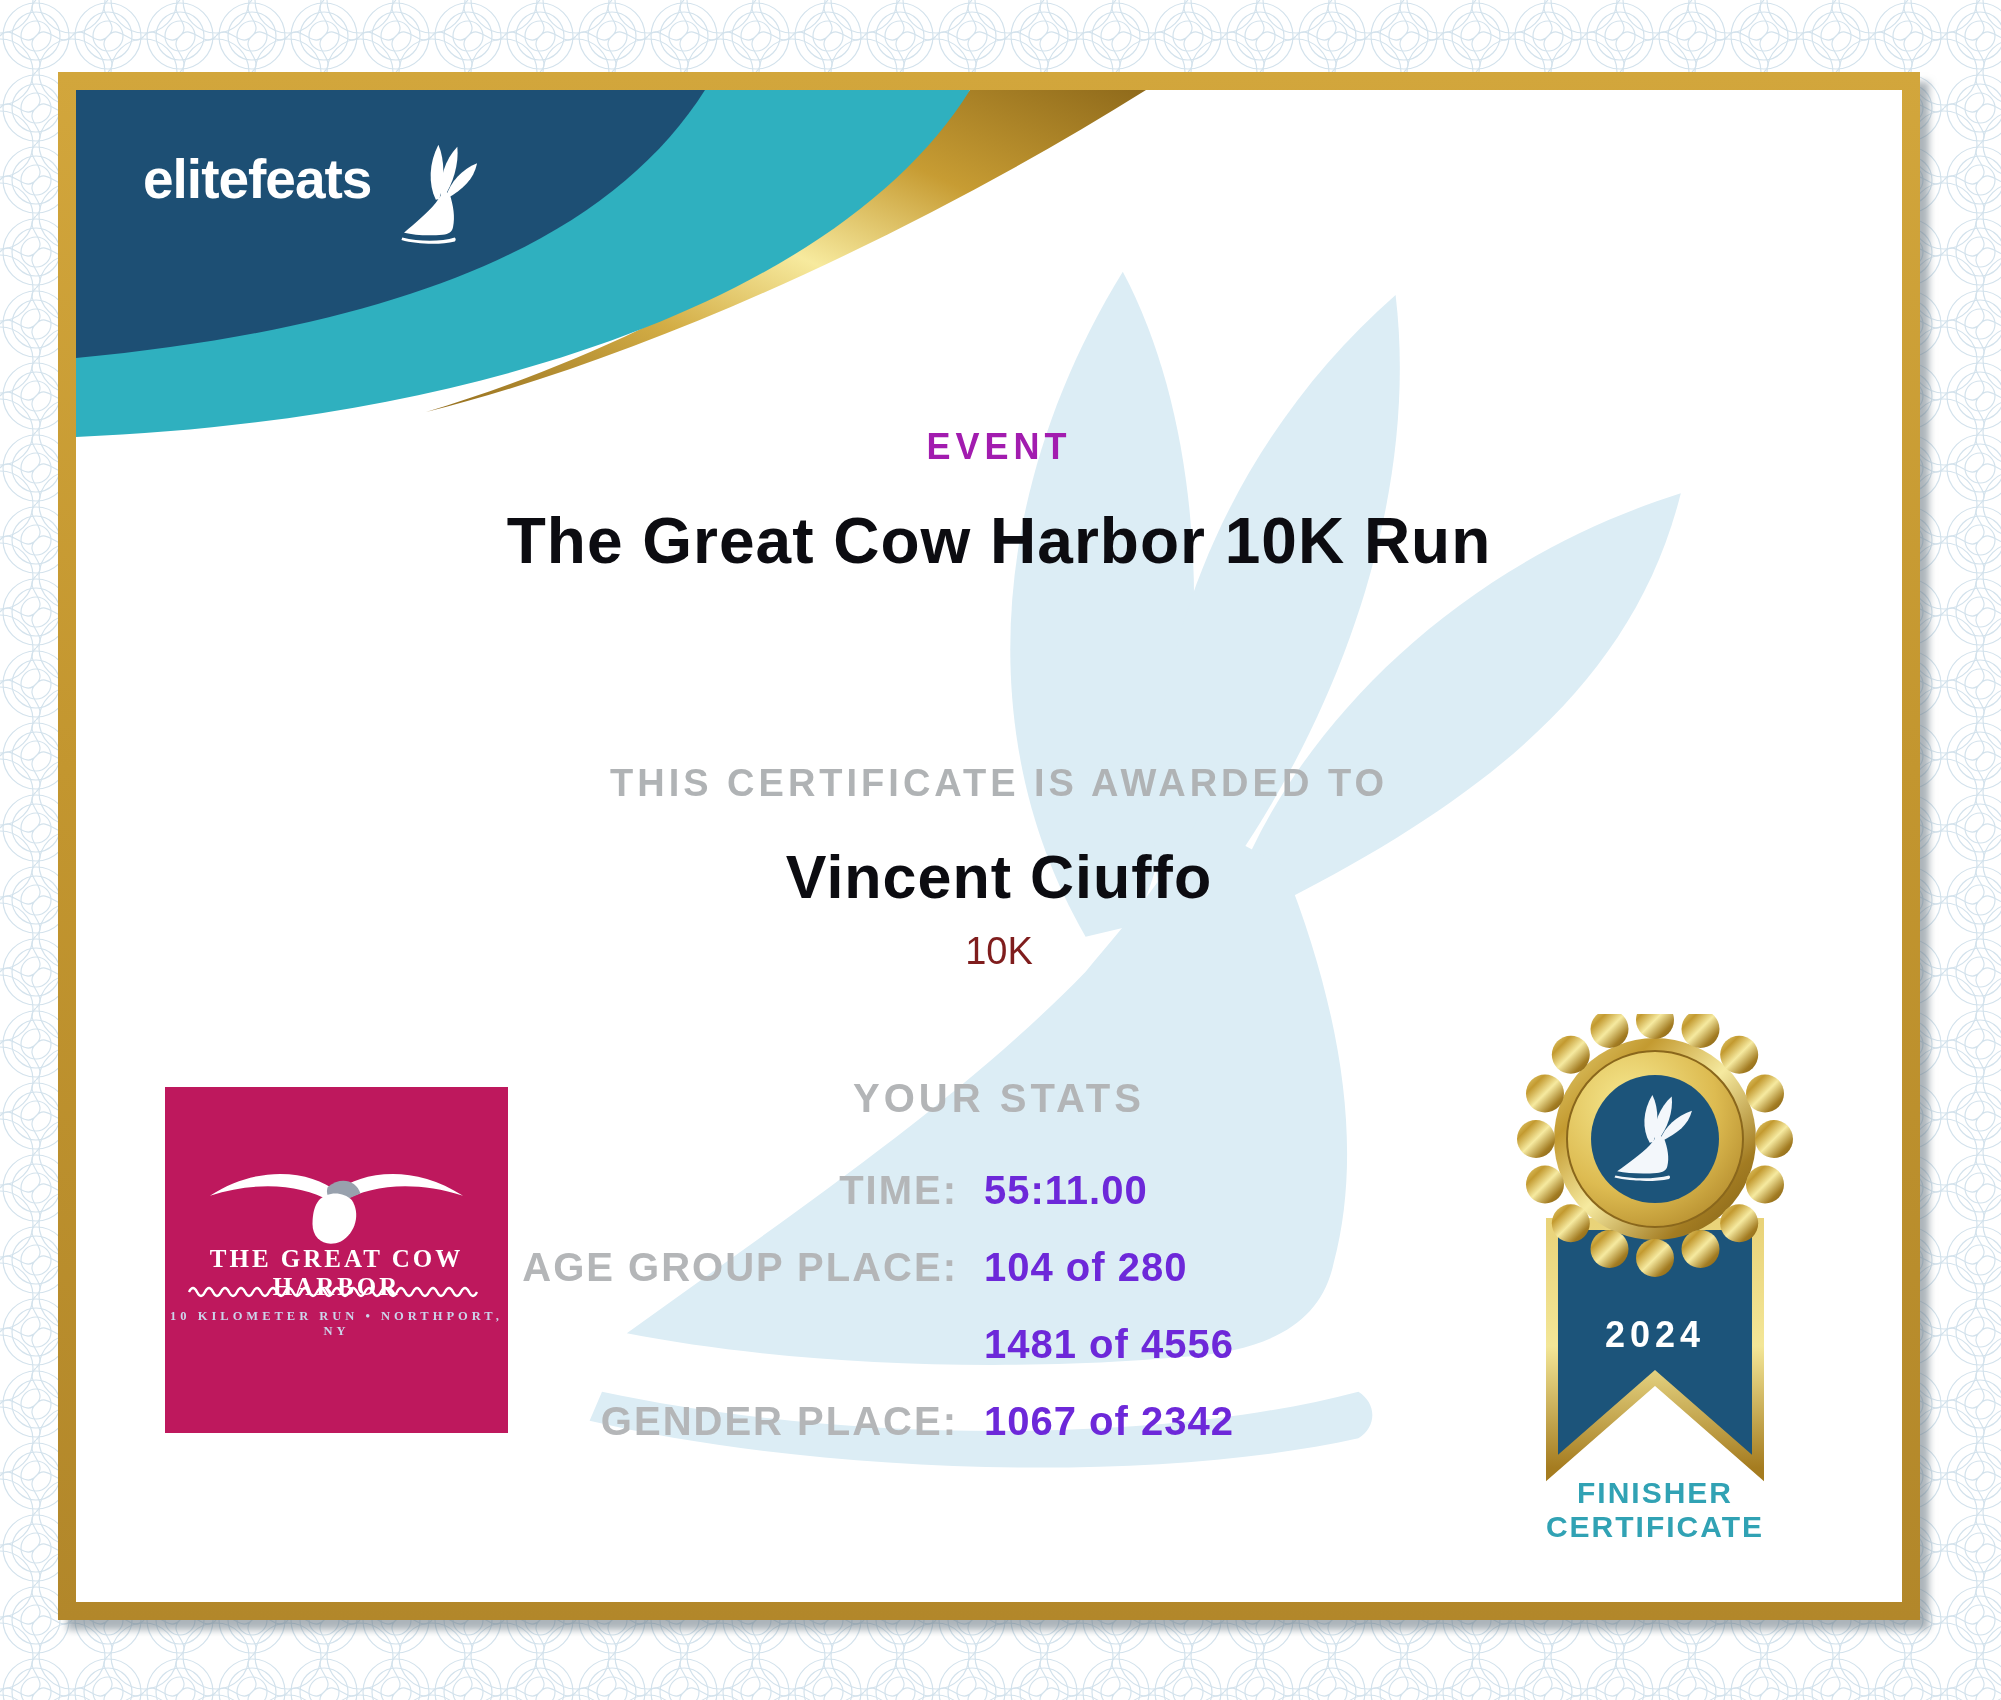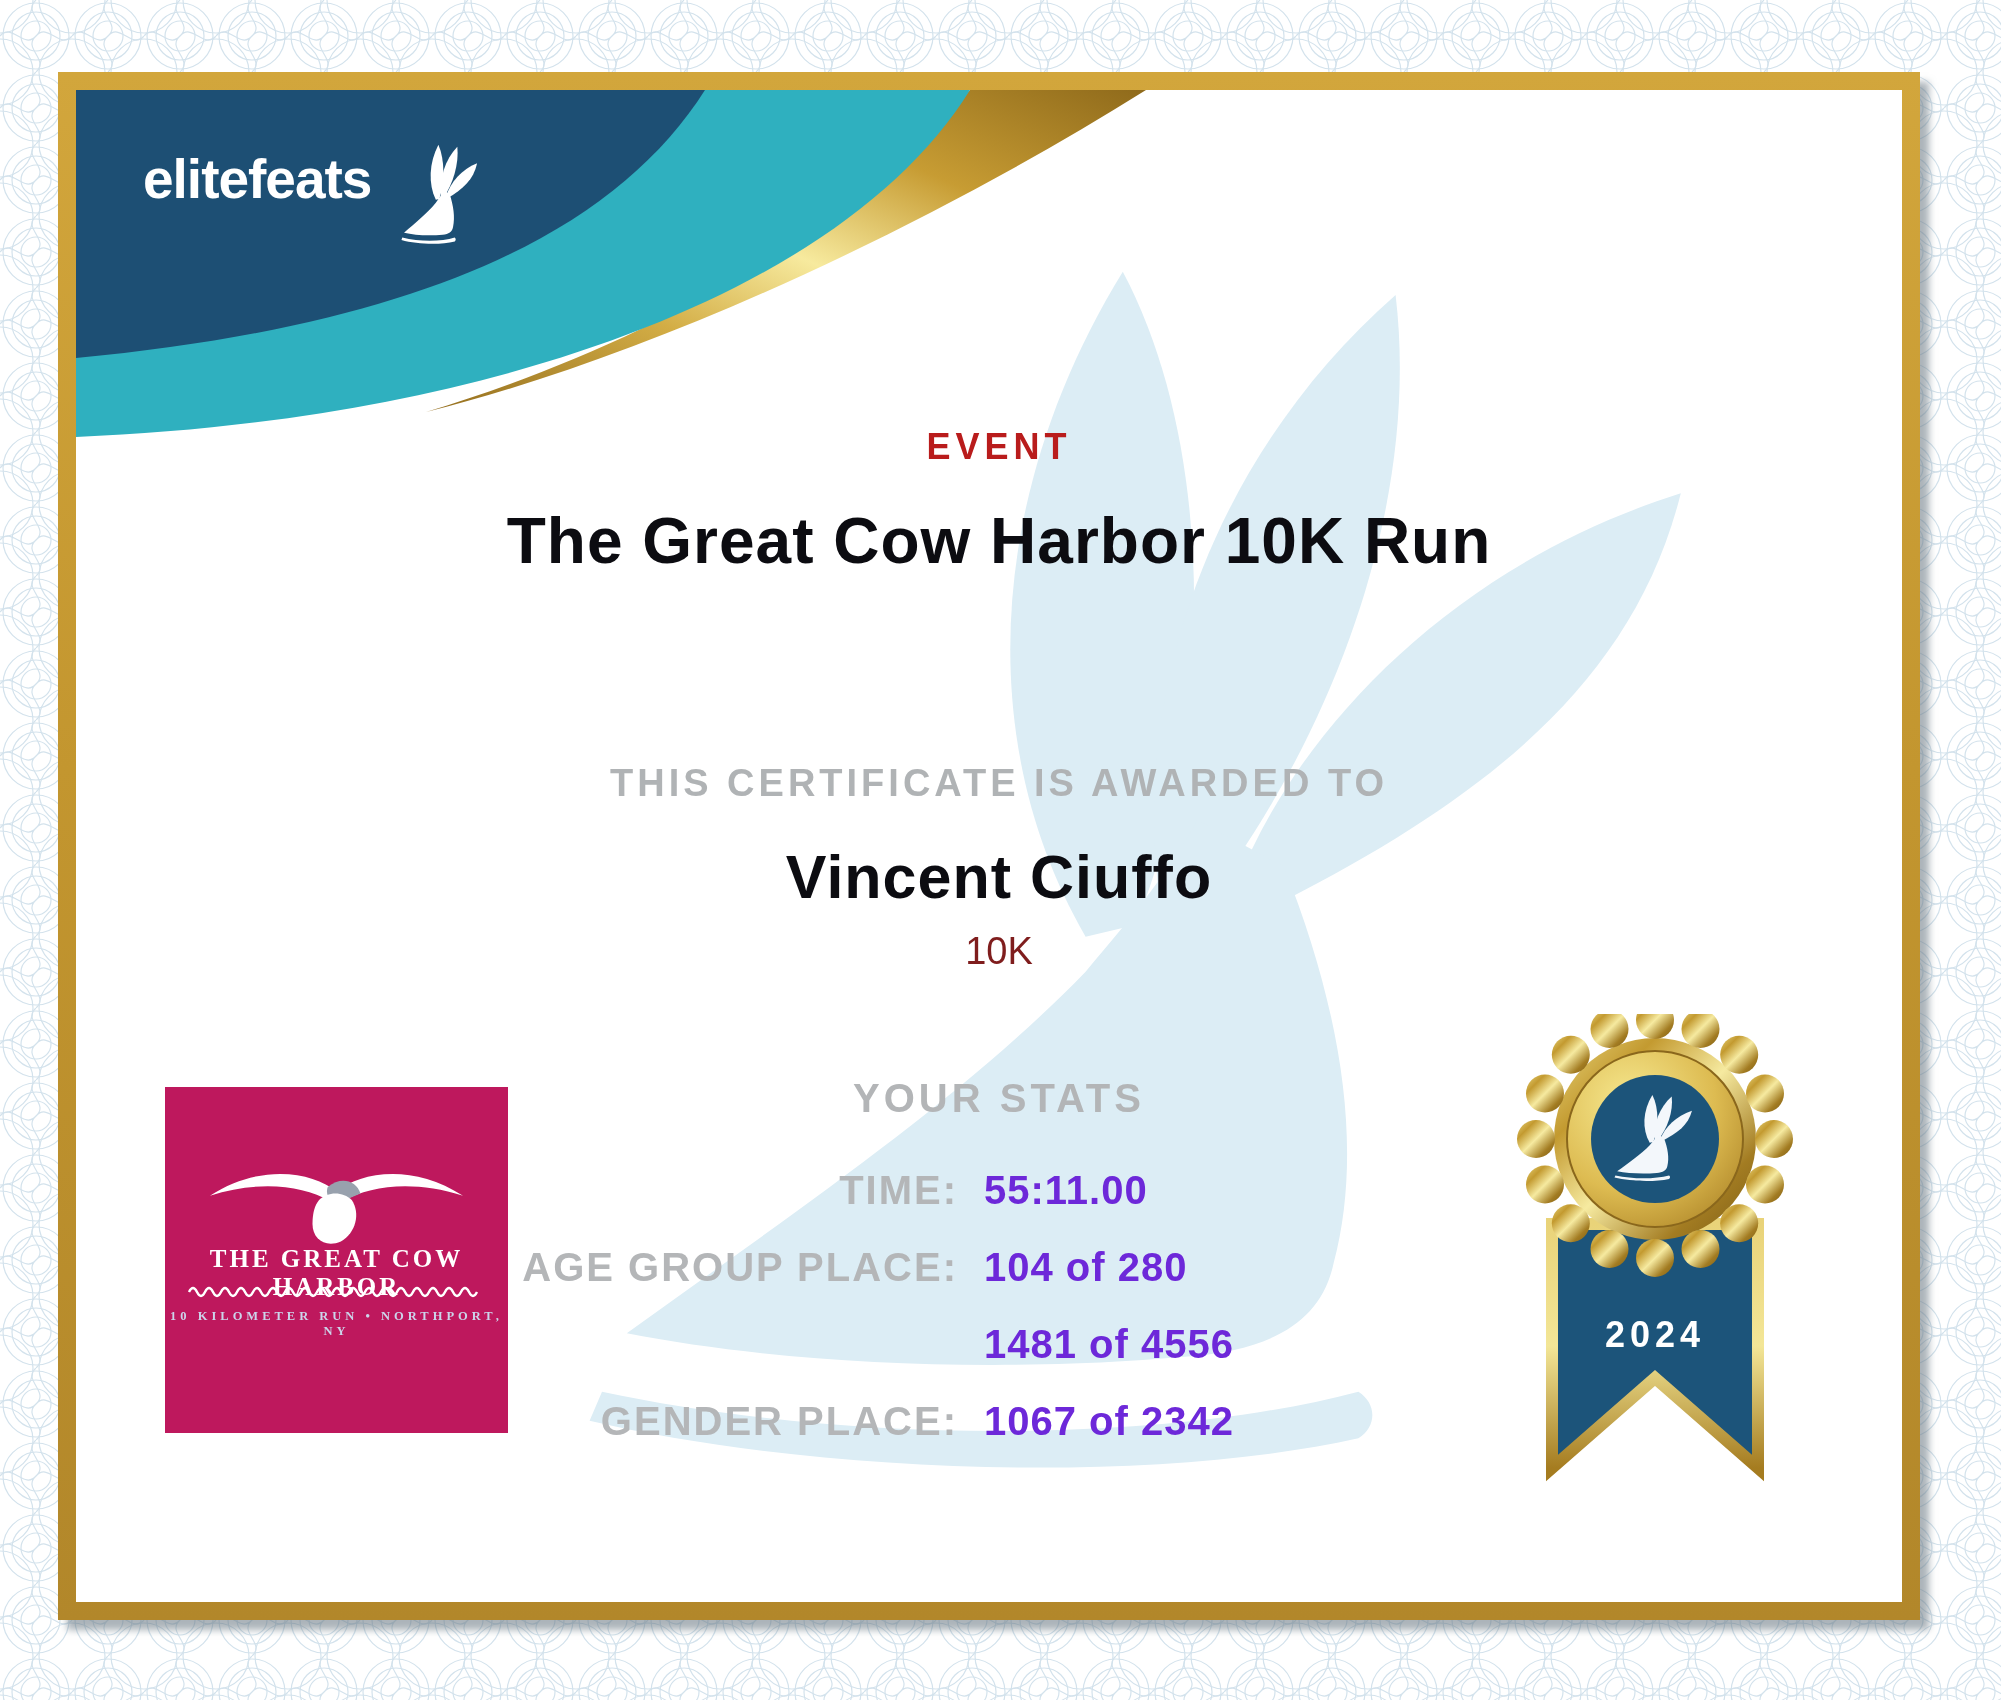--- a/index.html
+++ b/index.html
@@ -20,21 +20,21 @@
   
   .swoosh{position:absolute;left:0;top:0;width:1160px;height:440px;}
   .brandmark{position:absolute;left:0;top:0;width:520px;height:280px;}
   .brand-text{
     position:absolute;left:67px;top:60px;width:300px;
     font-size:55px;font-weight:bold;letter-spacing:-1px;color:#ffffff;line-height:58px;
   }
   .brand-icon{position:absolute;left:322px;top:48px;width:86px;height:116px;}
   
   .ctext{position:absolute;left:20px;width:1806px;text-align:center;}
-  .event-label{top:336px;font-size:36px;letter-spacing:5px;color:#b91c1c;font-weight:bold;}
+  .event-label{top:336px;font-size:36px;letter-spacing:5px;color:#a21caf;font-weight:bold;}
   .event-name{top:414px;font-size:64px;font-weight:bold;color:#0c0c11;letter-spacing:1px;}
   .awarded-label{top:672px;font-size:38px;letter-spacing:4px;color:#b0b3b5;font-weight:bold;}
   .recipient-name{top:752px;font-size:61px;font-weight:bold;color:#0c0c11;letter-spacing:1px;}
   .division{top:840px;font-size:38px;color:#7f1d1d;}
   .stats-heading{top:986px;font-size:40px;letter-spacing:4px;color:#b3b5b7;font-weight:bold;}
   
   .stats-grid{
     position:absolute;left:130px;top:1062px;display:grid;
     grid-template-columns:752px 26px 620px;grid-auto-rows:77px;align-items:center;
   }
@@ -199,17 +199,21 @@
 
           <g transform="translate(106,75) scale(0.44,0.42)" fill="#f3f7fb">
             <path d="M88,128 C70,95 72,52 94,14 C110,46 108,96 96,126 Z"></path>
             <path d="M100,122 C95,84 110,44 138,18 C142,54 128,94 106,124 Z"></path>
             <path d="M112,120 C122,92 148,64 184,52 C176,86 150,106 116,124 Z"></path>
             <path d="M14,196 C40,176 68,156 88,134 C96,124 102,116 106,108 L120,116 C129,140 133,164 128,184 C126,194 118,199 104,200 C72,203 38,201 14,196 Z"></path>
             <path d="M10,206 C50,215 100,215 132,206 C135,208 135,212 132,214 C98,222 44,220 8,211 Z"></path>
           </g>
         </svg>
         <div class="badge-year">2024</div>
+        <div class="badge-caption">
+          <span>FINISHER</span><br>
+          <span>CERTIFICATE</span>
+        </div>
       </div>
 
     </div>
   </div>
 </div>
 
 </body></html>

